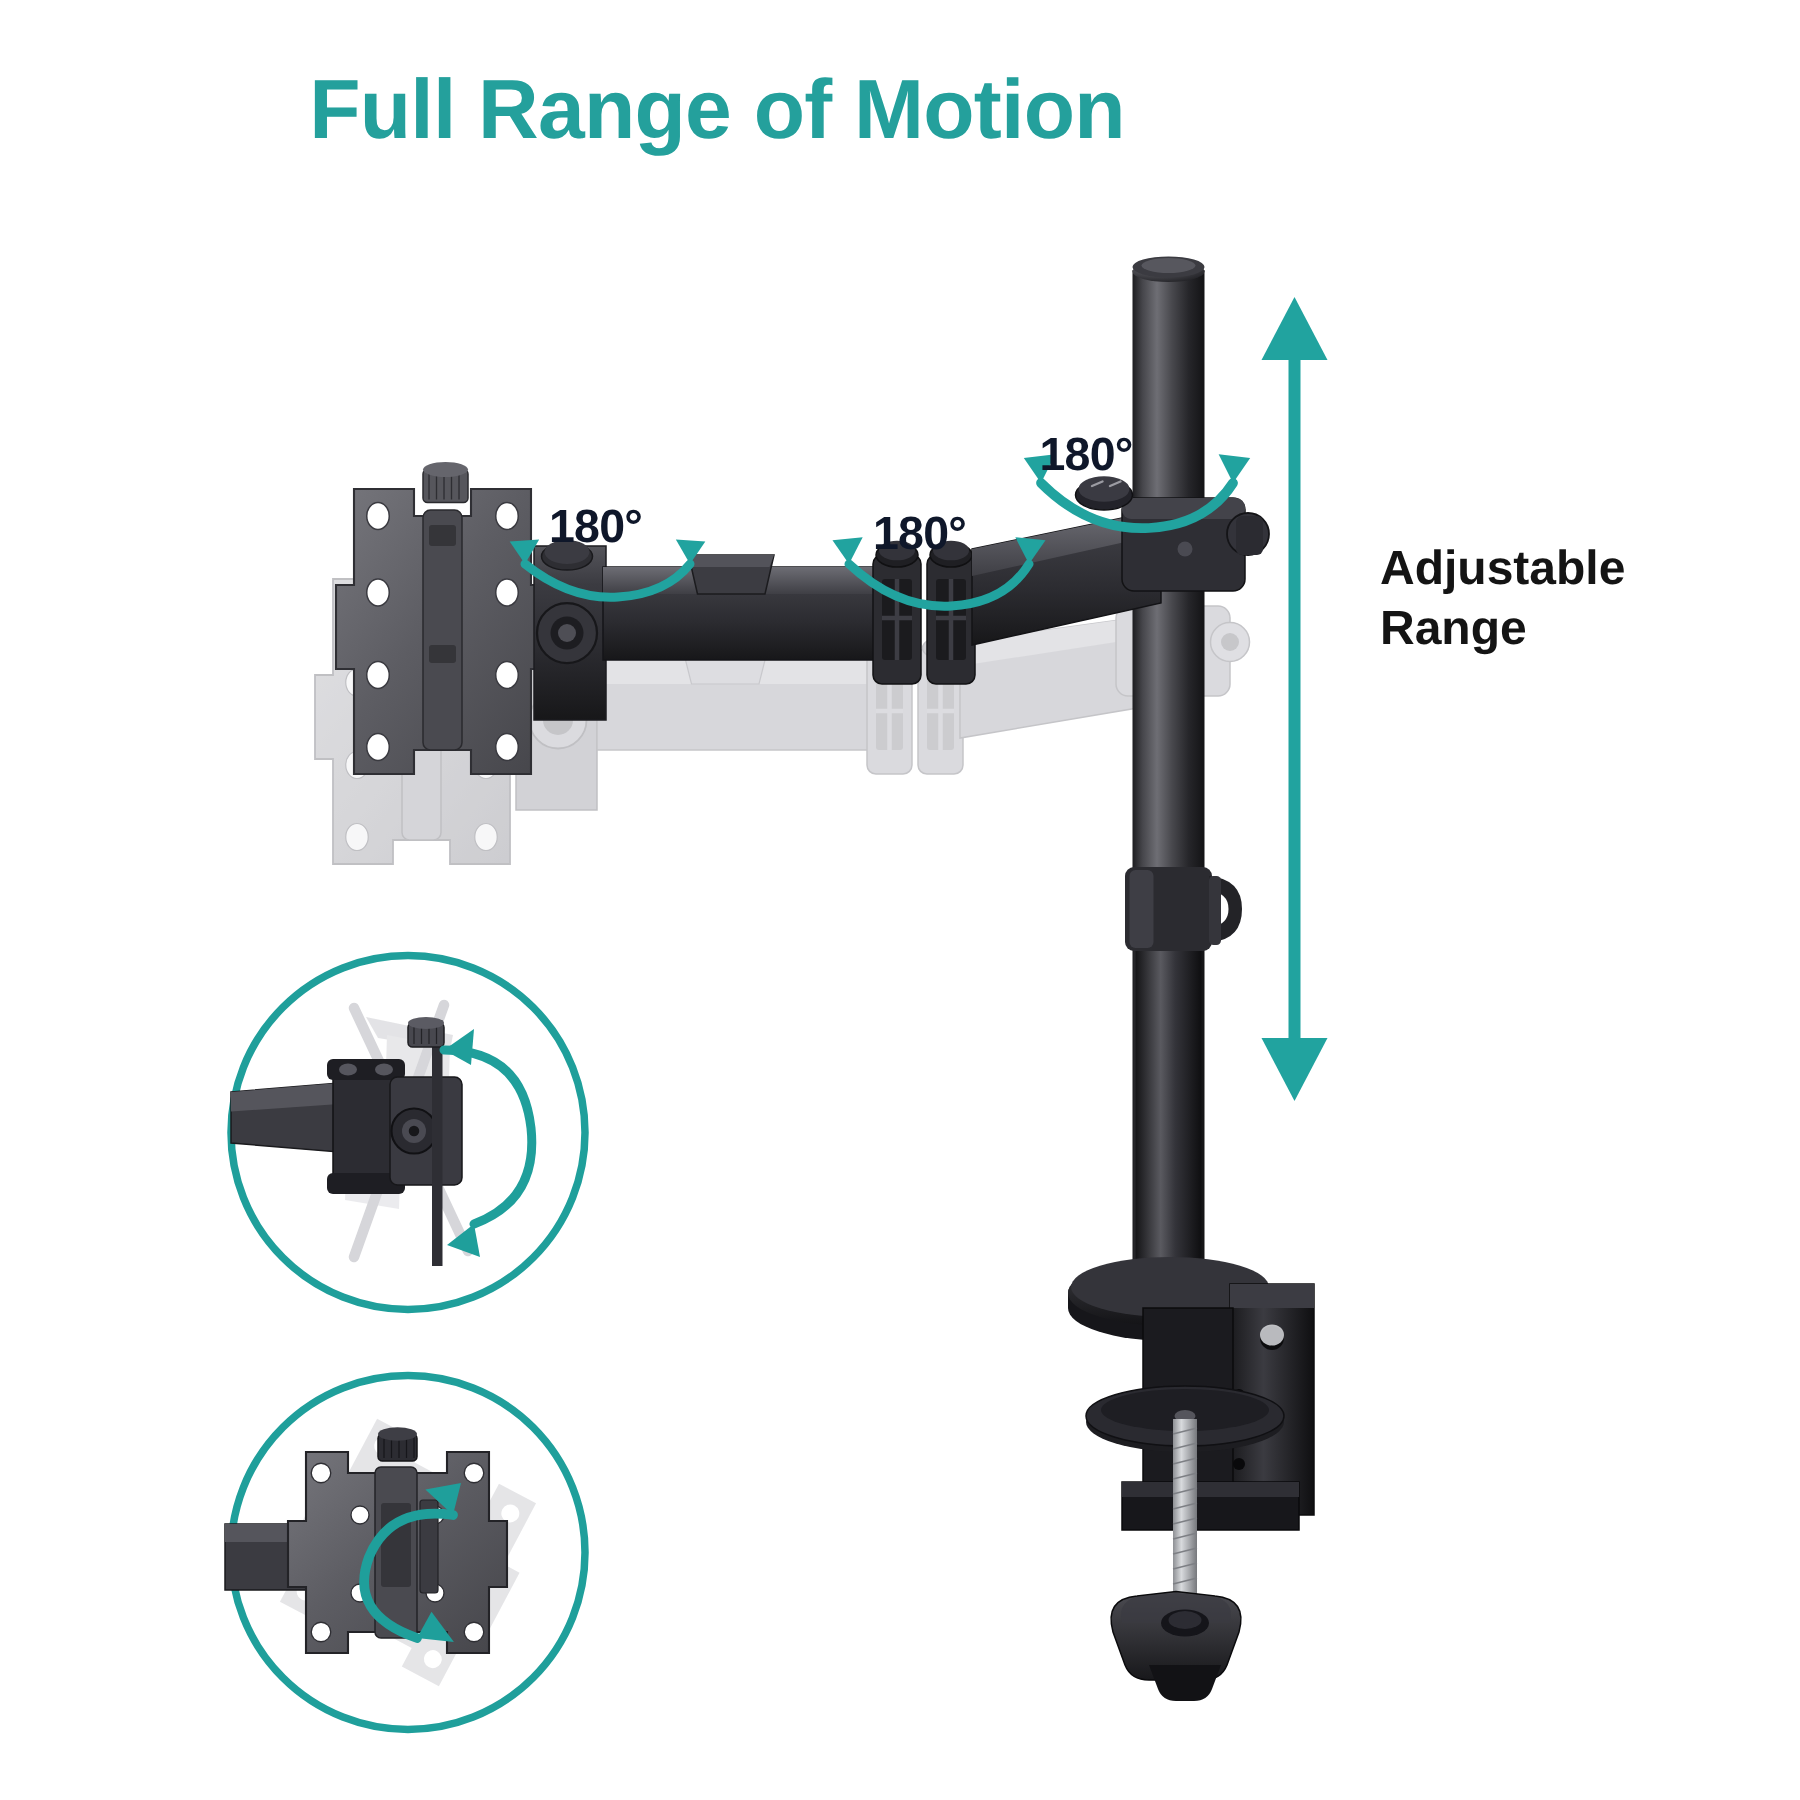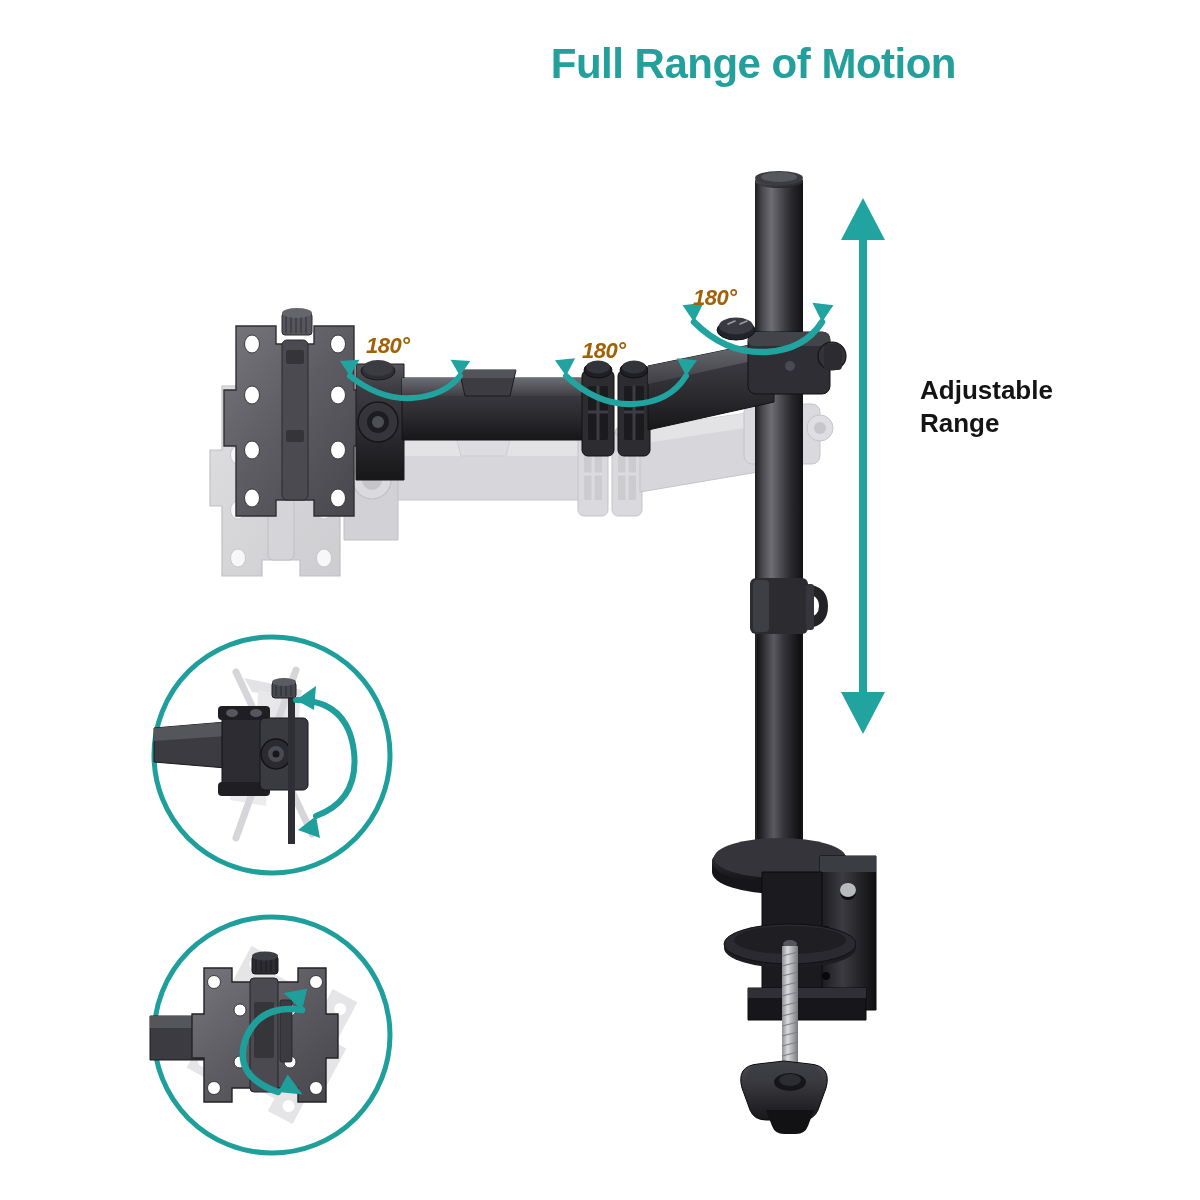--- a/index.html
+++ b/index.html
@@ -12,41 +12,40 @@
     position: relative;
     overflow: hidden;
     font-family: "Liberation Sans", sans-serif;
     background: #ffffff;
   }
 
   
   #page-title {
     position: absolute;
     top: 40px; left: 0; width: 956px;
-    text-align: right;
-    font-size: 42px;
+    text-align: center;
+    font-size: 56px;
     font-weight: 700;
     letter-spacing: -0.5px;
     color: #24a09c;
   }
 
   
   .deg-label {
     position: absolute;
-    font-size: 22px;
+    font-size: 31px;
     font-weight: 700;
-    color: #a16207;
+    color: #0f172a;
     letter-spacing: -0.5px;
     white-space: nowrap;
-    font-style: italic;
   }
   #adjustable-height-label {
     position: absolute;
-    left: 920px; top: 374px;
-    font-size: 26px;
+    left: 920px; top: 358px;
+    font-size: 32px;
     font-weight: 700;
     line-height: 1.25;
     color: #141414;
     white-space: nowrap;
   }
 
   
   #stage { position: absolute; inset: 0; }
 </style>
 </head>

